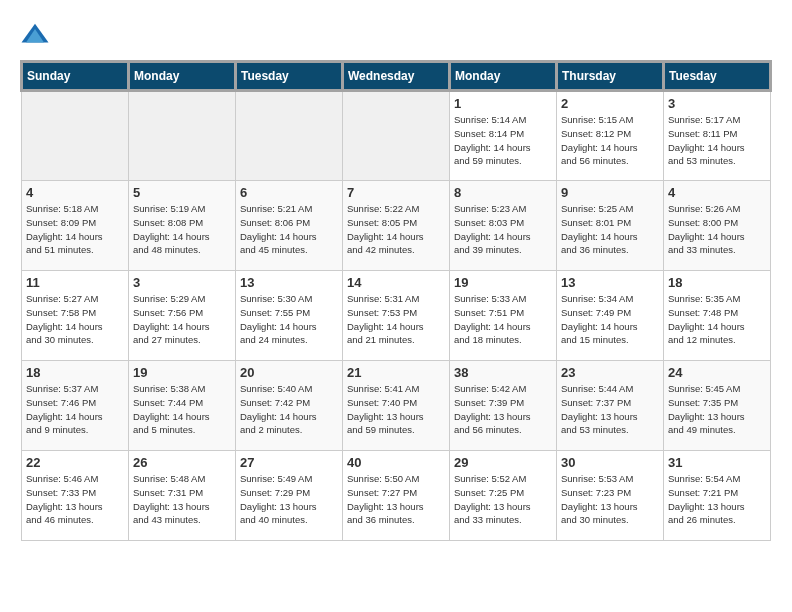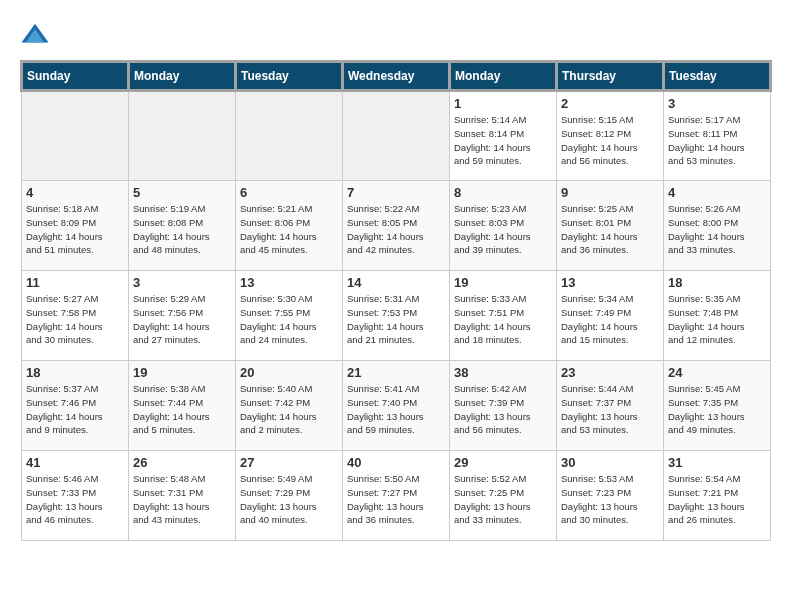--- a/index.html
+++ b/index.html
@@ -227,21 +227,21 @@
           <span class="day-number">23</span>
           <div class="day-info">Sunrise: 5:44 AM<br>Sunset: 7:37 PM<br>Daylight: 13 hours<br>and 53 minutes.</div>
         </td>
         <td>
           <span class="day-number">24</span>
           <div class="day-info">Sunrise: 5:45 AM<br>Sunset: 7:35 PM<br>Daylight: 13 hours<br>and 49 minutes.</div>
         </td>
       </tr>
       <tr>
         <td>
-          <span class="day-number">41</span>
+          <span class="day-number">22</span>
           <div class="day-info">Sunrise: 5:46 AM<br>Sunset: 7:33 PM<br>Daylight: 13 hours<br>and 46 minutes.</div>
         </td>
         <td>
           <span class="day-number">26</span>
           <div class="day-info">Sunrise: 5:48 AM<br>Sunset: 7:31 PM<br>Daylight: 13 hours<br>and 43 minutes.</div>
         </td>
         <td>
           <span class="day-number">27</span>
           <div class="day-info">Sunrise: 5:49 AM<br>Sunset: 7:29 PM<br>Daylight: 13 hours<br>and 40 minutes.</div>
         </td>

